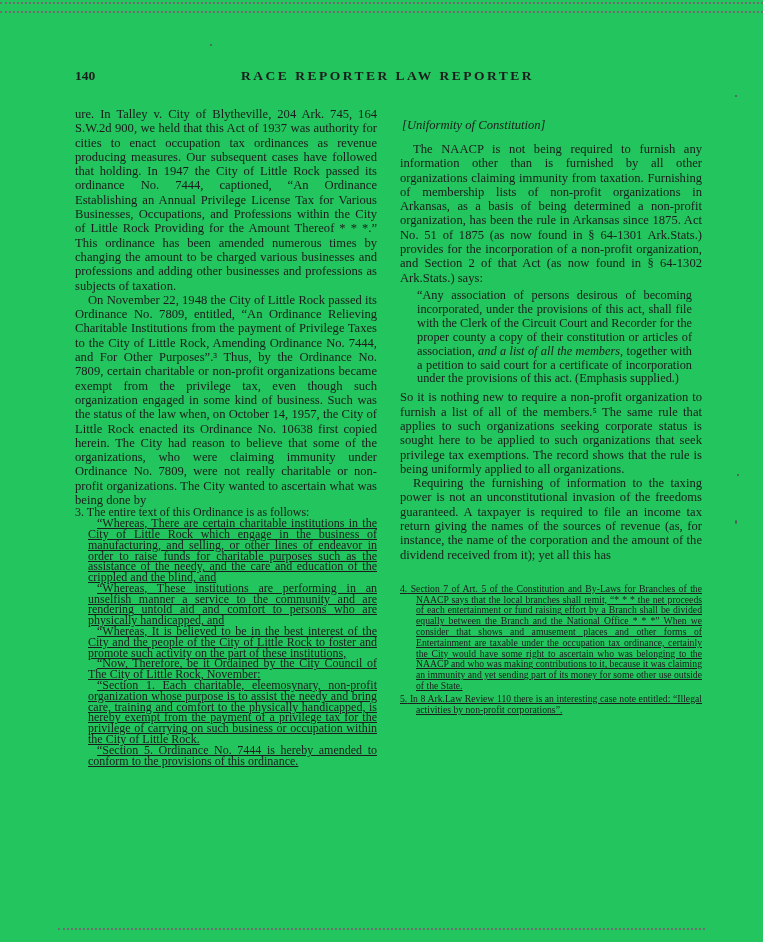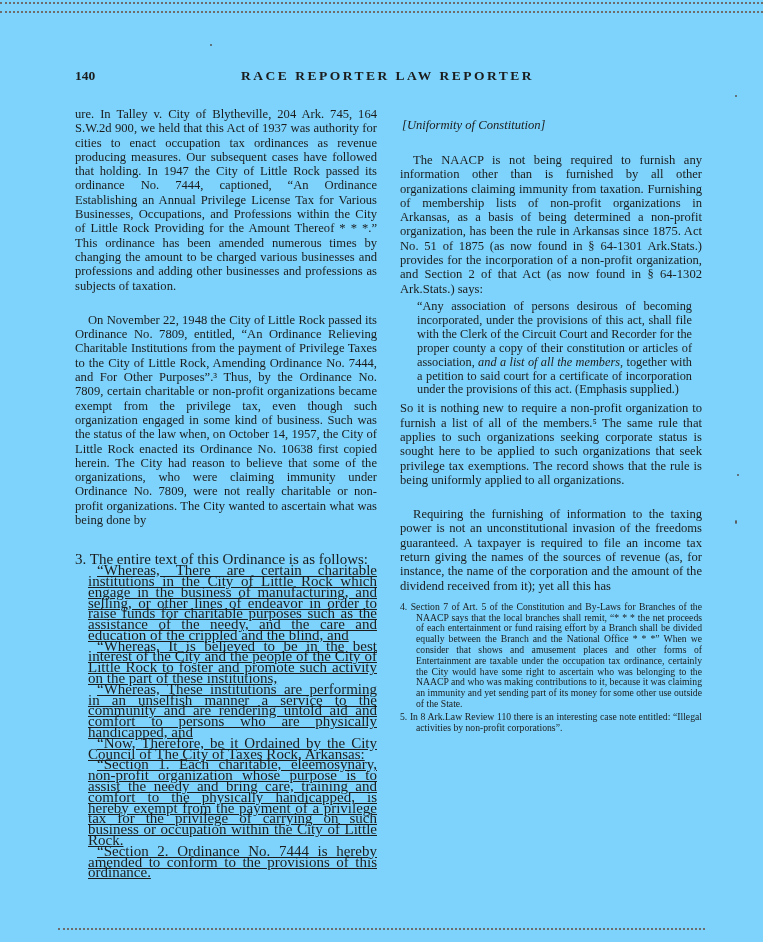--- a/index.html
+++ b/index.html
@@ -1,20 +1,20 @@
 <!DOCTYPE html>
 <html><head>
 <meta charset="utf-8">
 <style>
   html, body { margin:0; padding:0; background:#dcdbd6; }
   .page {
     position:relative;
     width:763px; height:942px;
     margin:0 auto;
-    background:#7dd3fc;
+    background:#22c55e;
     color:#1c1c1c;
     font-family:"Liberation Serif","DejaVu Serif",serif;
     overflow:hidden;
   }
   
   .dots-top {
     position:absolute; top:2px; left:0; right:0; height:7px;
     border-top:2px dotted #6d6d6d;
     border-bottom:2px dotted #6d6d6d;
   }
@@ -44,48 +44,48 @@
     position:absolute; top:107px; left:75px; width:627px;
     display:flex; gap:23px;
   }
   .col { width:302px; }
 
   .body-p {
     margin:0;
     font-size:12.6px; line-height:14.3px;
     text-align:justify;
   }
-  .body-p.indent { text-indent:13px;margin-top:20px; }
+  .body-p.indent { text-indent:13px; }
 
   .section-heading {
     margin:11px 0 9px 2px;
     font-size:12.6px; font-style:italic; font-weight:normal;
   }
 
   .quote {
     margin:4px 10px 4px 17px;
     font-size:12.3px; line-height:13.9px;
     text-align:justify;
   }
   .quote em { font-style:italic; }
 
   
   .footnote-block {
-    margin-top:27px;
     padding-left:13px;
-    font-size:15px; line-height:10.8px;
+    font-size:12px; line-height:10.8px;
     text-align:justify;
   }
   .fn-first { margin:0; text-indent:-13px; }
   .fn-sub   { margin:0; text-indent:9px;text-decoration:underline; }
 
   .footnotes-right {
-    margin-top:9px;
+    margin-top:22px;
     font-size:9.7px; line-height:10.8px;
     text-align:justify;
+    text-decoration:underline;
   }
   .fn-hang { margin:0 0 2px 0; padding-left:16px; text-indent:-16px; }
   .fn-marker { font-weight:normal; }
 </style>
 </head>
 <body>
 
 <div class="page">
 
   <div class="dots-top"></div>
@@ -101,25 +101,25 @@
 
   <main class="columns">
 
     <section class="col">
       <p class="body-p">ure. In Talley v. City of Blytheville, 204 Ark. 745, 164 S.W.2d 900, we held that this Act of 1937 was authority for cities to enact occupation tax ordinances as revenue producing measures. Our subsequent cases have followed that holding. In 1947 the City of Little Rock passed its ordinance No. 7444, captioned, “An Ordinance Establishing an Annual Privilege License Tax for Various Businesses, Occupations, and Professions within the City of Little Rock Providing for the Amount Thereof * * *.”  This ordinance has been amended numerous times by changing the amount to be charged various businesses and professions and adding other businesses and professions as subjects of taxation.</p>
       <p class="body-p indent">On November 22, 1948 the City of Little Rock passed its Ordinance No. 7809, entitled, “An Ordinance Relieving Charitable Institutions from the payment of Privilege Taxes to the City of Little Rock, Amending Ordinance No. 7444, and For Other Purposes”.³  Thus, by the Ordinance No. 7809, certain charitable or non-profit organizations became exempt from the privilege tax, even though such organization engaged in some kind of business.  Such was the status of the law when, on October 14, 1957, the City of Little Rock enacted its Ordinance No. 10638 first copied herein.  The City had reason to believe that some of the organizations, who were claiming immunity under Ordinance No. 7809, were not really charitable or non-profit organizations.  The City wanted to ascertain what was being done by</p>
 
       <div class="footnote-block">
         <p class="fn-first"><span class="fn-marker">3.</span> <span>The entire text of this Ordinance is as follows:</span></p>
         <p class="fn-sub">“Whereas, There are certain charitable institutions in the City of Little Rock which engage in the business of manufacturing, and selling, or other lines of endeavor in order to raise funds for charitable purposes such as the assistance of the needy, and the care and education of the crippled and the blind, and</p>
+        <p class="fn-sub">“Whereas, These institutions are performing in an unselfish manner a service to the community and are rendering untold aid and comfort to persons who are physically handicapped, and</p>
         <p class="fn-sub">“Whereas, It is believed to be in the best interest of the City and the people of the City of Little Rock to foster and promote such activity on the part of these institutions,</p>
-        <p class="fn-sub">“Whereas, These institutions are performing in an unselfish manner a service to the community and are rendering untold aid and comfort to persons who are physically handicapped, and</p>
-        <p class="fn-sub">“Now, Therefore, be it Ordained by the City Council of The City of Taxes Rock, Arkansas:</p>
+        <p class="fn-sub">“Now, Therefore, be it Ordained by the City Council of The City of Little Rock, November:</p>
         <p class="fn-sub">“Section 1. Each charitable, eleemosynary, non-profit organization whose purpose is to assist the needy and bring care, training and comfort to the physically handicapped, is hereby exempt from the payment of a privilege tax for the privilege of carrying on such business or occupation within the City of Little Rock.</p>
-        <p class="fn-sub">“Section 2. Ordinance No. 7444 is hereby amended to conform to the provisions of this ordinance.</p>
+        <p class="fn-sub">“Section 5. Ordinance No. 7444 is hereby amended to conform to the provisions of this ordinance.</p>
       </div>
     </section>
 
     <section class="col">
 
       <h3 class="section-heading">[Uniformity of Constitution]</h3>
 
       <p class="body-p indent">The NAACP is not being required to furnish any information other than is furnished by all other organizations claiming immunity from taxation.  Furnishing of membership lists of non-profit organizations in Arkansas, as a basis of being determined a non-profit organization, has been the rule in Arkansas since 1875.  Act No. 51 of 1875 (as now found in § 64-1301 Ark.Stats.) provides for the incorporation of a non-profit organization, and Section 2 of that Act (as now found in § 64-1302 Ark.Stats.) says:</p>
 
       <blockquote class="quote"><span>“Any association of persons desirous of becoming incorporated, under the provisions of this act, shall file with the Clerk of the Circuit Court and Recorder for the proper county a copy of their constitution or articles of association, </span><em>and a list of all the members,</em><span> together with a petition to said court for a certificate of incorporation under the provisions of this act.  (Emphasis supplied.)</span></blockquote>

